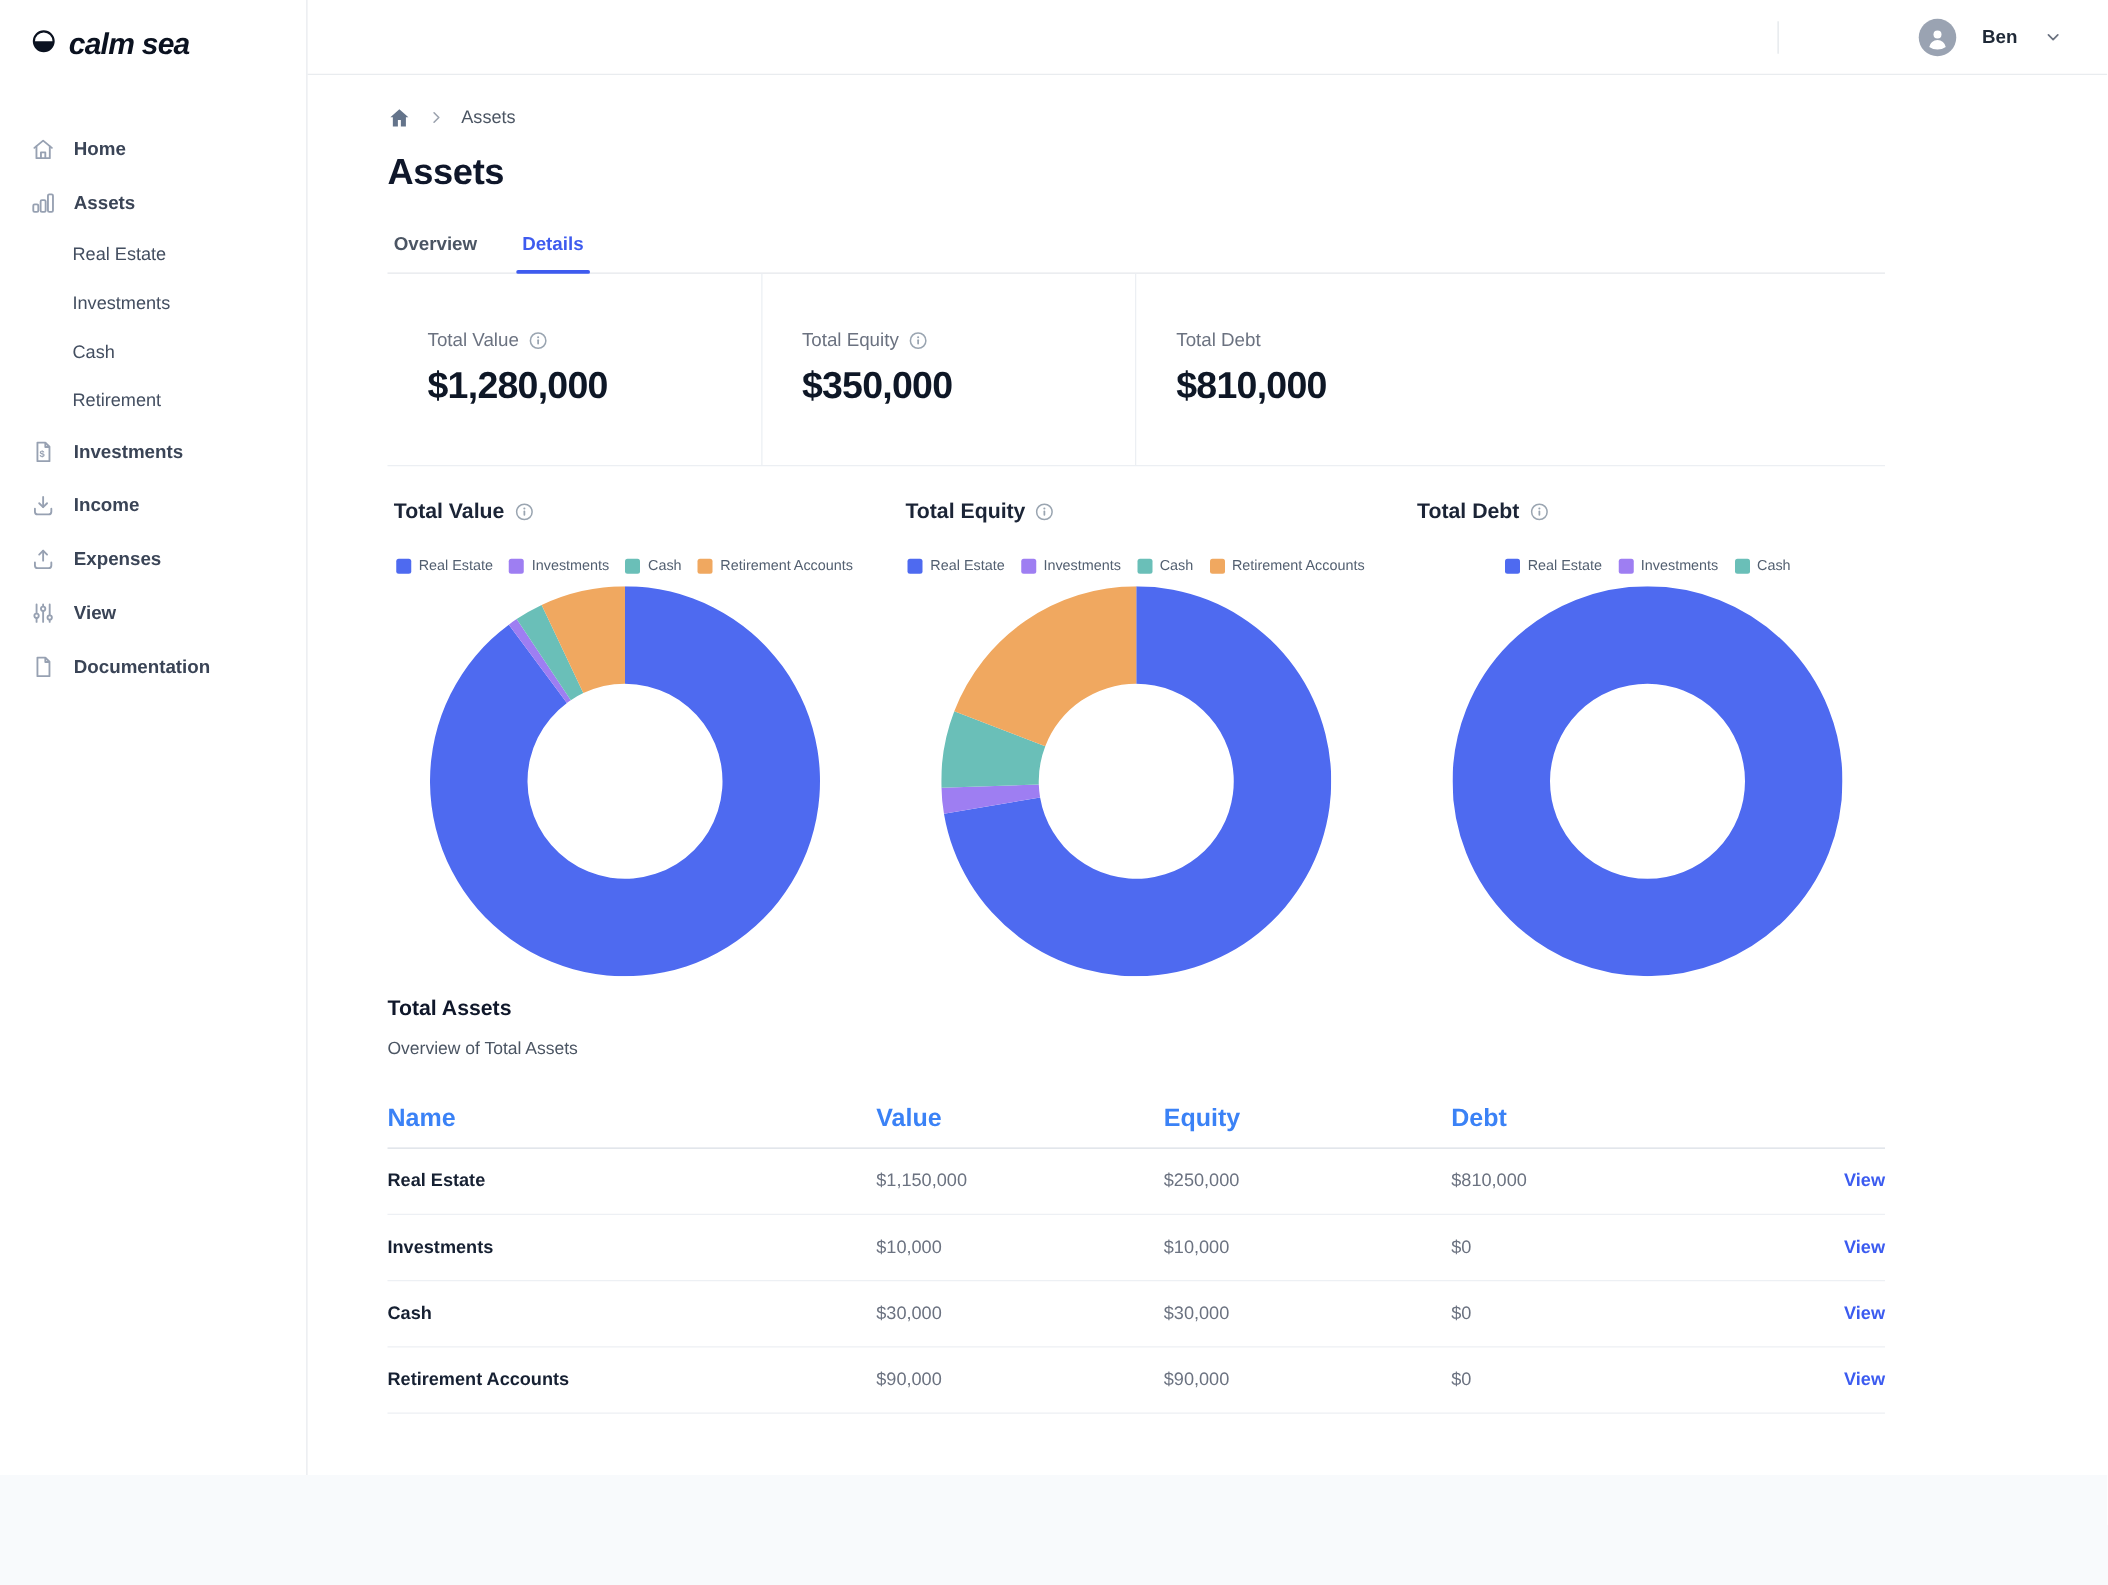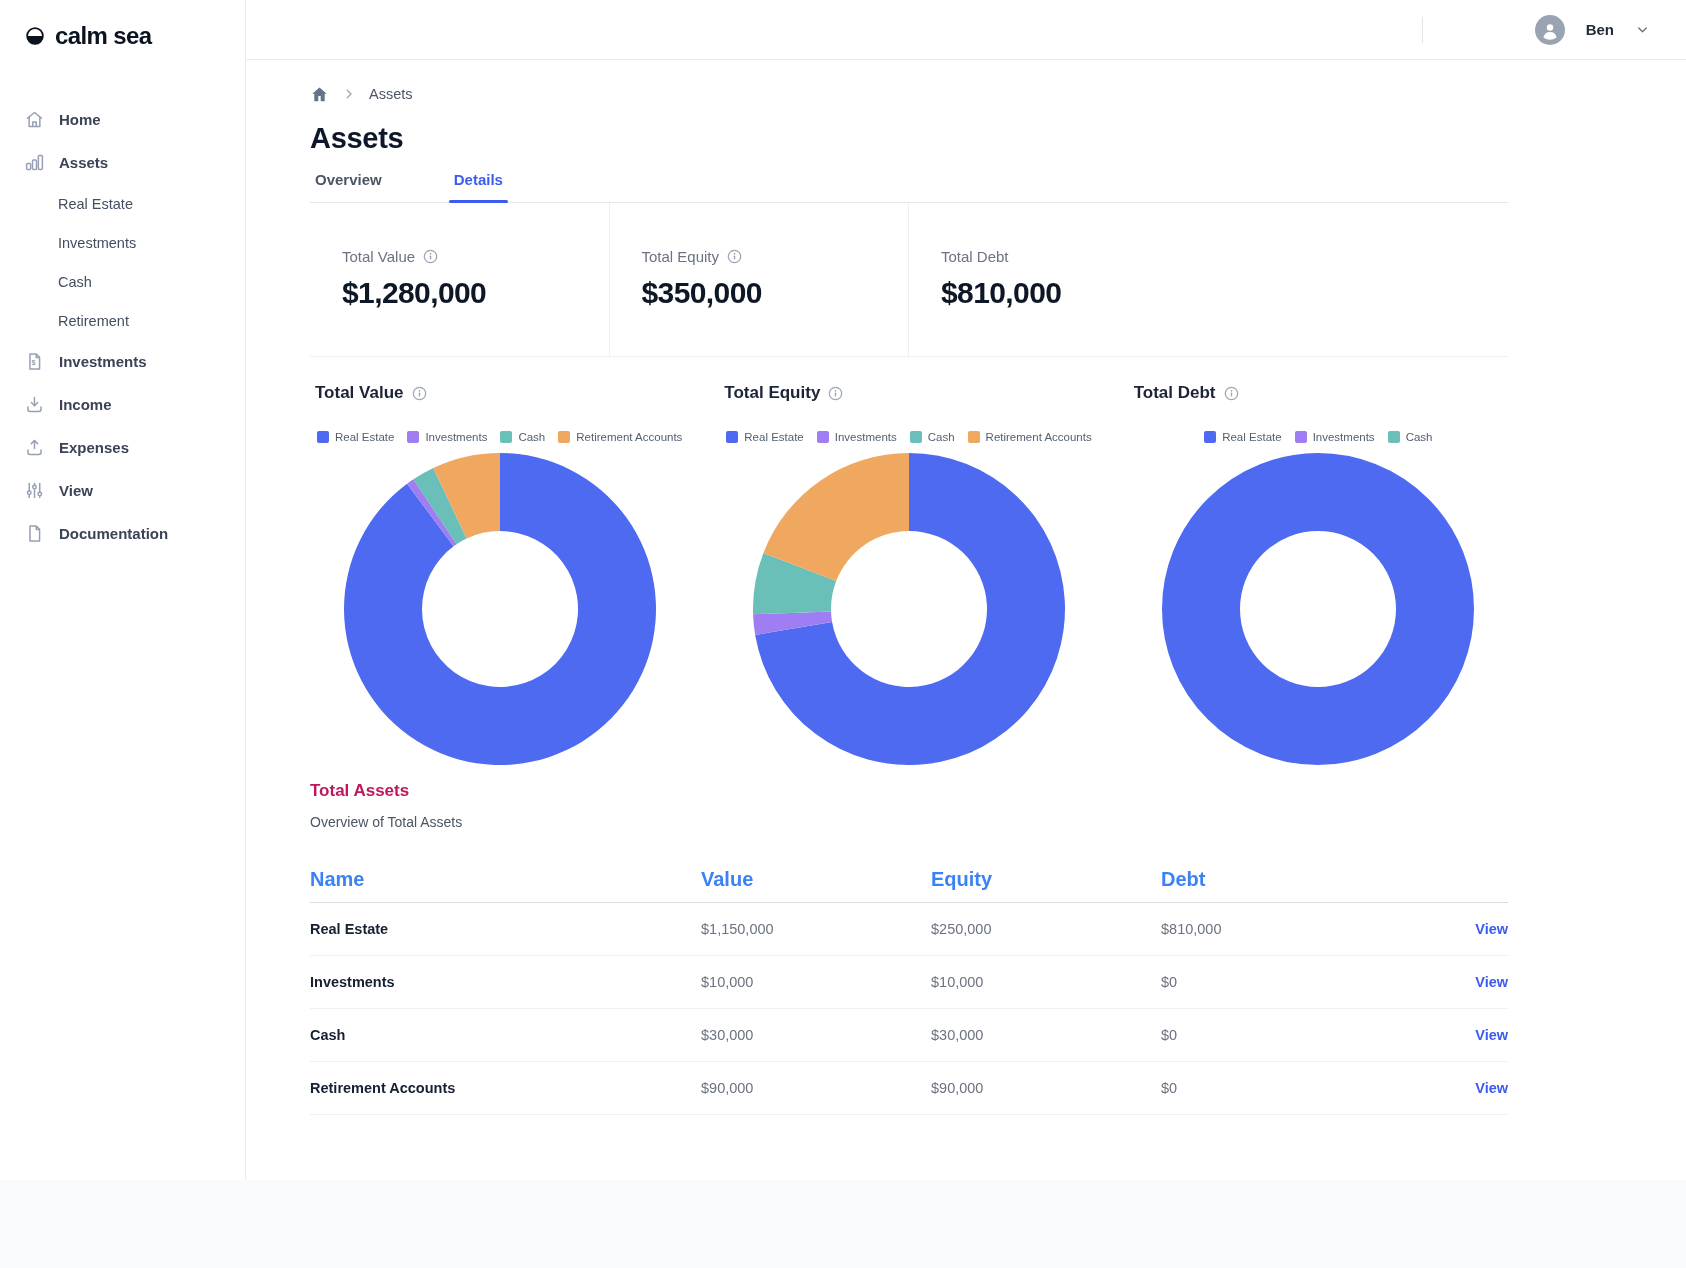--- a/index.html
+++ b/index.html
@@ -8,21 +8,21 @@
     background:#ffffff;
     font-family:"Liberation Sans", sans-serif;
     color:#1f2937;
     overflow:hidden;
     -webkit-font-smoothing:antialiased;
   }
   .app{display:flex;height:1180px;overflow:hidden;}
 
   
   .sidebar{width:246px;min-width:246px;border-right:1px solid #e7eaee;padding:22px 0 0 24px;box-sizing:border-box;}
-  .brand{display:flex;align-items:center;gap:9px;cursor:pointer;}
+  .brand{display:flex;align-items:flex-start;gap:9px;cursor:pointer;font-style:italic;}
   .brand-icon{width:22px;height:22px;display:flex;}
   .brand-name{font-size:24px;font-weight:700;color:#0b1220;letter-spacing:-0.6px;}
   .nav{margin-top:48px;}
   .nav-item{display:flex;align-items:center;gap:14px;height:43px;font-size:15px;font-weight:700;color:#3a4456;cursor:pointer;}
   .nav-icon{width:21px;height:21px;display:flex;color:#97a1b2;}
   .nav-icon svg{width:21px;height:21px;}
   .nav-sub{padding-left:34px;}
   .nav-subitem{display:flex;align-items:center;height:39px;font-size:14.5px;font-weight:500;color:#434e60;cursor:pointer;}
 
   
@@ -36,21 +36,21 @@
   .chev{display:flex;width:15px;height:15px;}
 
   
   .content{padding:24px 178px 0 64px;}
   .breadcrumb{display:flex;align-items:center;gap:13px;height:20px;}
   .crumb-home{display:flex;width:19px;height:19px;cursor:pointer;}
   .crumb-sep{display:flex;width:14px;height:14px;}
   .crumb-current{font-size:14.5px;color:#4b5563;}
   .page-title{font-size:29px;font-weight:800;color:#0f172a;margin:18px 0 0;letter-spacing:-0.3px;}
 
-  .tabs{display:flex;gap:62px;margin-top:16px;border-bottom:1px solid #e5e7eb;}
+  .tabs{display:flex;gap:26px;margin-top:32px;border-bottom:1px solid #e5e7eb;}
   .tab{padding:0 5px 14px;font-size:15px;font-weight:600;color:#4b5563;position:relative;cursor:pointer;}
   .tab.active{color:#3e5bef;}
   .tab.active::after{content:"";position:absolute;left:0;right:0;bottom:-1px;height:3px;background:#3e5bef;border-radius:2px;}
 
   
   .stats-row{display:grid;grid-template-columns:repeat(4,1fr);border-bottom:1px solid #eceff3;}
   .stat-cell{padding:45px 0 46px 32px;border-right:1px solid #eceff3;}
   .stat-cell:last-child{border-right:none;}
   .stat-label{display:flex;align-items:center;gap:8px;font-size:15px;color:#6b7280;}
   .info-icon{display:inline-flex;width:15px;height:15px;cursor:pointer;}
@@ -60,21 +60,21 @@
   .charts-row{display:grid;grid-template-columns:repeat(3,1fr);column-gap:30px;margin-top:26px;}
   .chart-block{min-width:0;}
   .chart-title{display:flex;align-items:center;gap:8px;font-size:17px;font-weight:700;color:#1b2436;padding-left:5px;}
   .chart-legend{display:flex;justify-content:center;align-items:center;gap:13px;margin-top:28px;white-space:nowrap;}
   .legend-item{display:inline-flex;align-items:center;gap:6px;font-size:11.5px;color:#525f70;cursor:pointer;}
   .swatch{width:12px;height:12px;border-radius:2px;display:inline-block;}
   .donut-wrap{display:flex;justify-content:center;margin-top:10px;}
 
   
   .table-section{margin-top:16px;}
-  .table-title{font-size:17px;font-weight:700;color:#be185d;margin:0;}
+  .table-title{font-size:17px;font-weight:700;color:#0f172a;margin:0;}
   .table-subtitle{margin-top:13px;font-size:14px;color:#4b5563;}
   .table{margin-top:26px;}
   .thead,.trow{display:grid;grid-template-columns:1fr 230px 230px 220px 127px;align-items:center;}
   .thead{height:46px;border-bottom:1px solid #d9dee5;}
   .th{font-size:20px;font-weight:700;color:#3b82f6;}
   .trow{height:52px;border-bottom:1px solid #edf0f4;font-size:14.5px;}
   .td.name{color:#162032;font-weight:600;}
   .num{text-align:left;}
   .td.num{color:#6b7280;}
   .td.action{text-align:right;}

